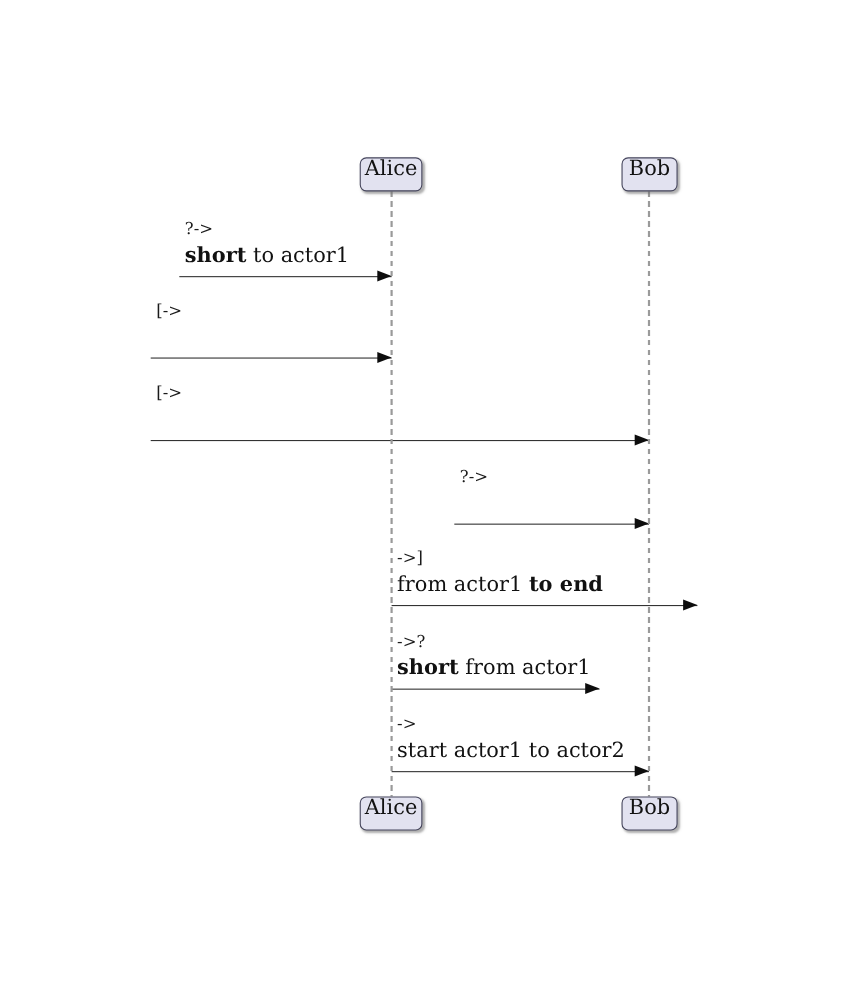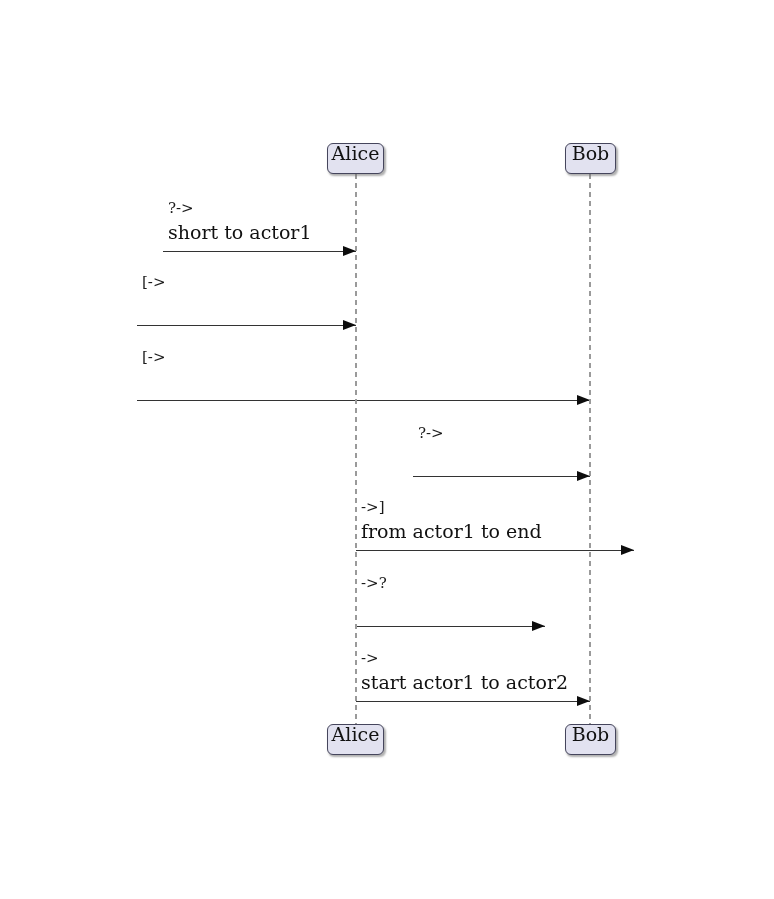--- a/index.html
+++ b/index.html
@@ -20,21 +20,21 @@
   }
   .message{position:absolute;box-sizing:border-box;height:54px;}
   .msg-code{
     font-size:15px;line-height:20px;height:22px;
     padding-left:5px;white-space:nowrap;color:#1a1a1a;
   }
   .msg-text{
     font-size:19px;line-height:25px;height:27px;
     padding-left:5px;white-space:nowrap;color:#111111;
   }
-  .msg-text b{font-weight:normal;}
+  .msg-text b{font-weight:bold;}
   .msg-line{
     position:absolute;left:0;right:0;bottom:0;height:0;
     border-top:1.5px solid #333333;
   }
   .arrowhead{
     position:absolute;right:0;bottom:-4px;width:0;height:0;
     border-top:5px solid transparent;border-bottom:5px solid transparent;
     border-left:13px solid #0d0d0d;
   }
 </style>
@@ -85,20 +85,21 @@
   <div class="message" style="left:356px;top:497px;width:278px;">
     <div class="msg-code">-&gt;]</div>
     <div class="msg-text"><span>from actor1 </span><b>to end</b><span></span></div>
     <div class="msg-line">
         <div class="arrowhead"></div>
       </div>
   </div>
 
   <div class="message" style="left:356px;top:573px;width:189px;">
     <div class="msg-code">-&gt;?</div>
+    <div class="msg-text"><span></span><b>short</b><span> from actor1</span></div>
     <div class="msg-line">
         <div class="arrowhead"></div>
       </div>
   </div>
 
   <div class="message" style="left:356px;top:648px;width:234px;">
     <div class="msg-code">-&gt;</div>
     <div class="msg-text"><span>start actor1 to actor2</span><b></b><span></span></div>
     <div class="msg-line">
         <div class="arrowhead"></div>

